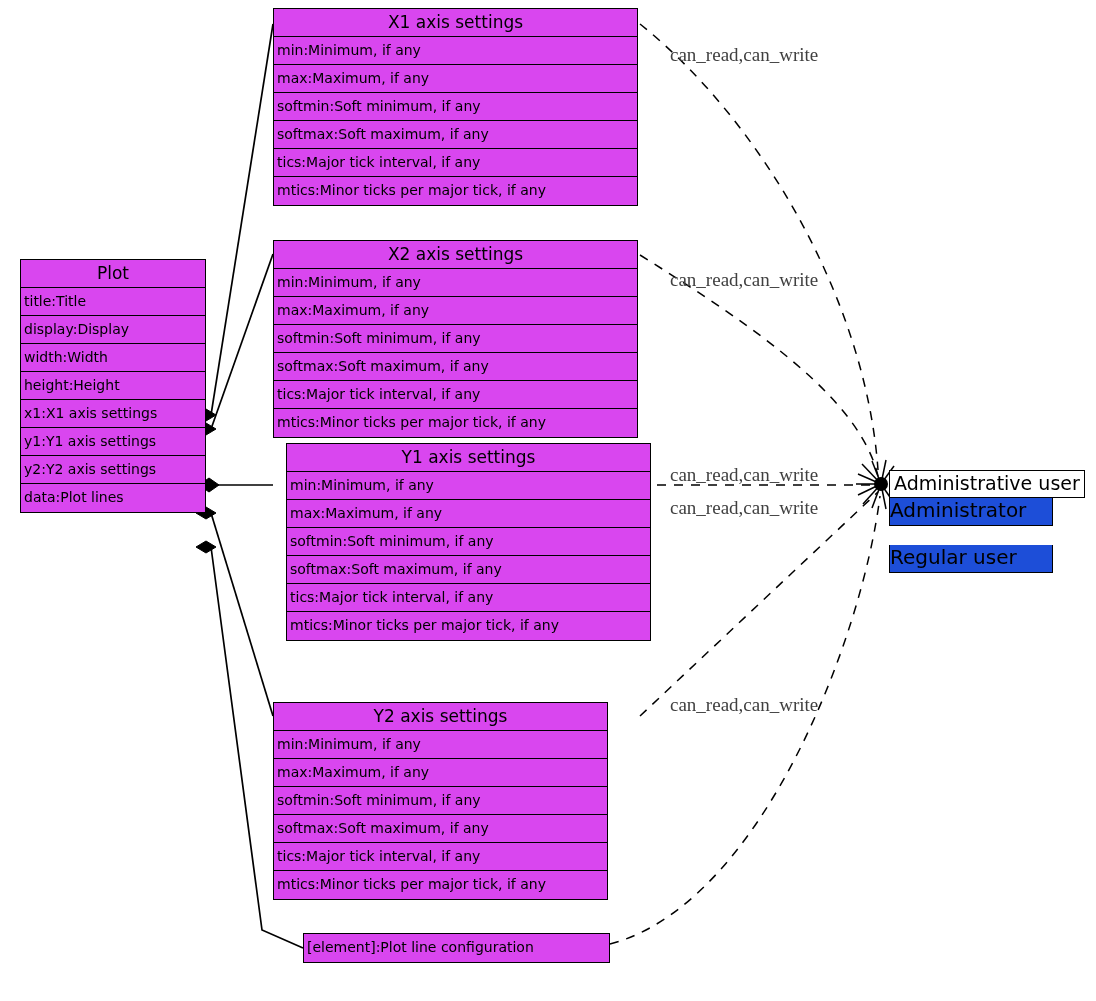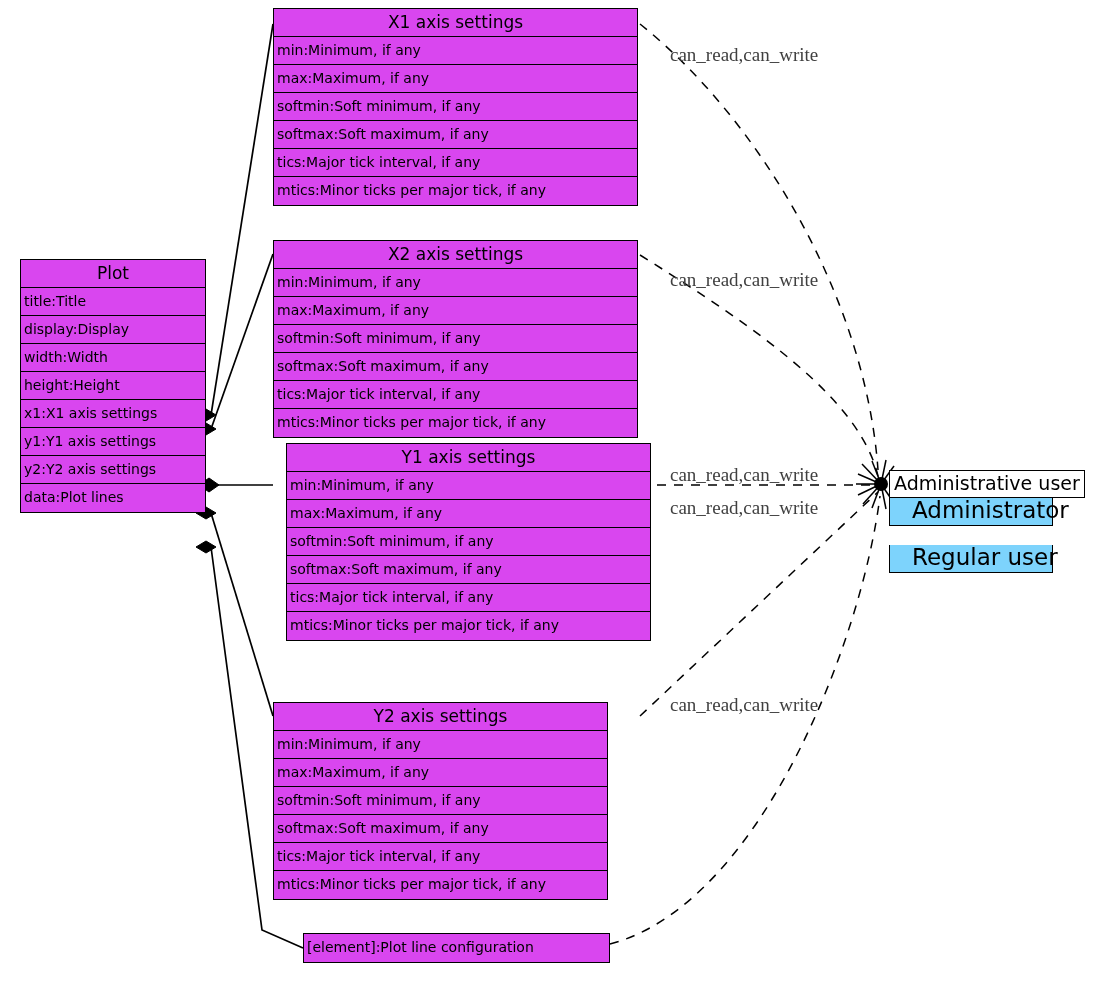--- a/index.html
+++ b/index.html
@@ -50,23 +50,23 @@
     border:1.6px solid #000;
     background:#fff;
     height:28px;line-height:25px;
     font-size:19px;padding:0 4px;
     white-space:nowrap;
   }
   #adminbox .mem{
     box-sizing:border-box;
     border:1.6px solid #000;
     border-top:none;
-    background:#7dd3fc;
+    background:#1d4ed8;
     height:28px;line-height:25px;
-    font-size:23px;padding:0 22px;
+    font-size:20px;padding:0 0;
     white-space:nowrap;
   }
   .edge-label{
     position:absolute;
     font-family:Liberation Serif, serif;
     font-size:19px;
     color:#404040;
     white-space:nowrap;
     background:transparent;
     z-index:8;

